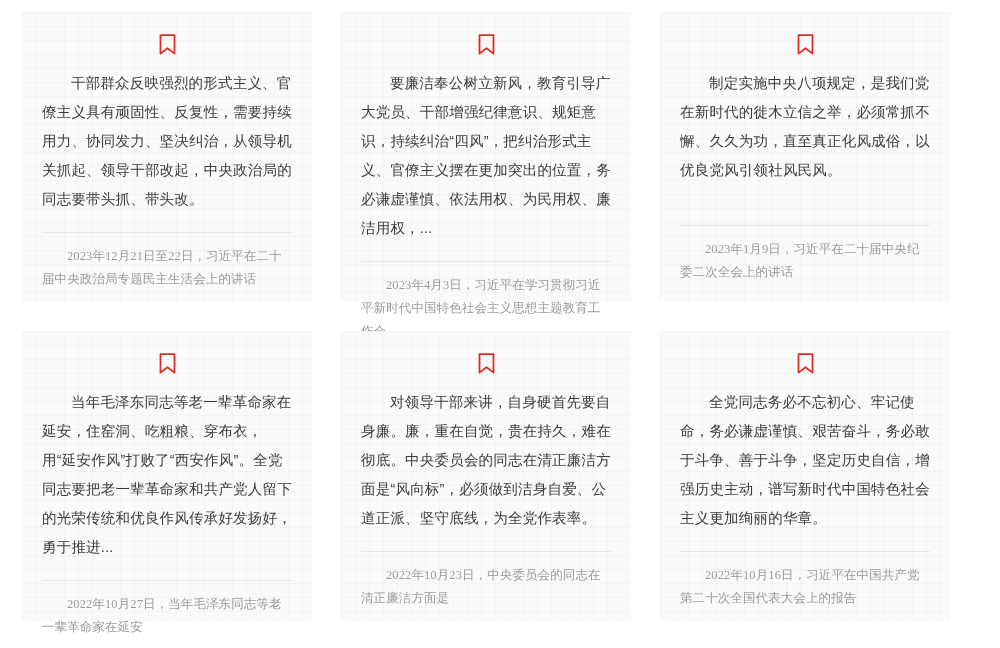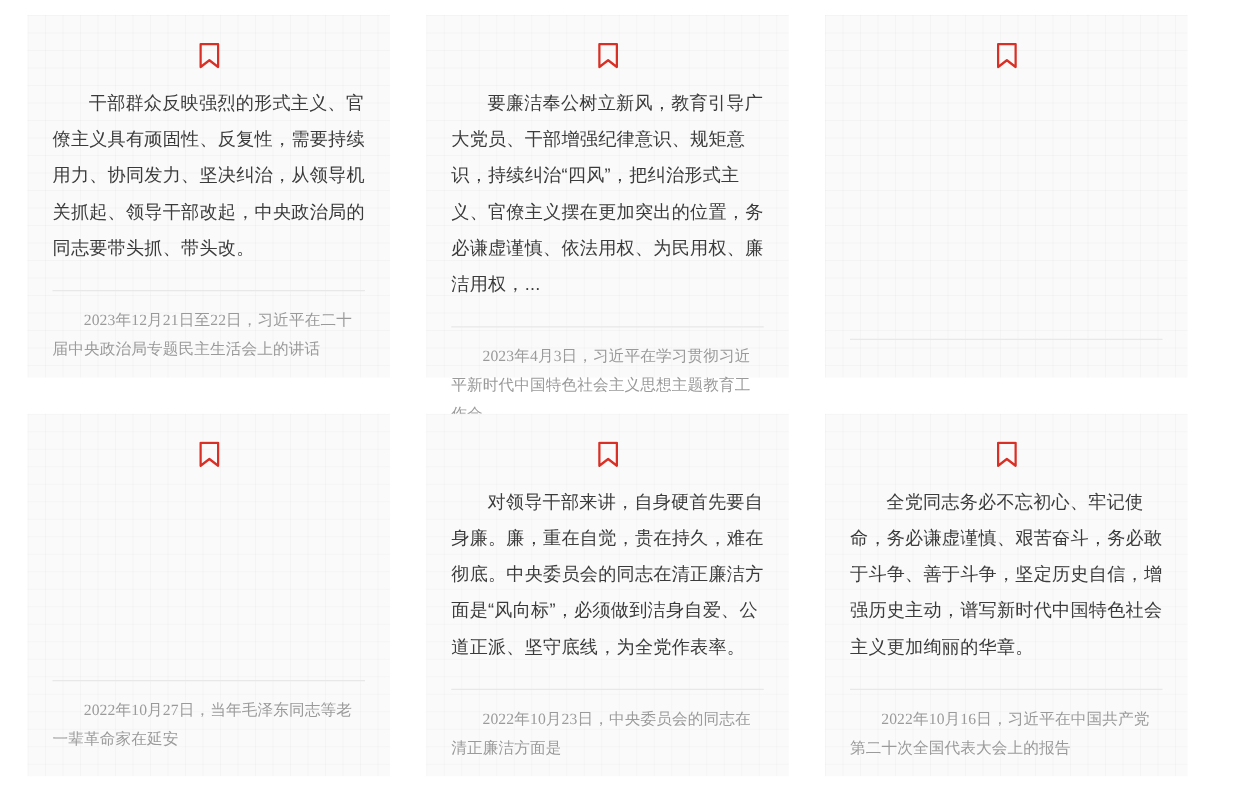--- a/index.html
+++ b/index.html
@@ -101,31 +101,34 @@
       <div class="source">2023年4月3日，习近平在学习贯彻习近平新时代中国特色社会主义思想主题教育工作会...</div>
     </div>
   </div>
 
   <div class="card">
     <div class="bookmark-wrap">
       <svg class="bookmark-icon" viewBox="0 0 17 21">
         <path d="M1.5 1.2 H15.5 V19.6 L8.5 14.2 L1.5 19.6 Z" fill="none" stroke="#d93026" stroke-width="1.8" stroke-linejoin="round"></path>
       </svg>
     </div>
+    <div class="quote">制定实施中央八项规定，是我们党在新时代的徙木立信之举，必须常抓不懈、久久为功，直至真正化风成俗，以优良党风引领社风民风。</div>
     <div class="card-footer">
       <hr class="divider">
+      <div class="source">2023年1月9日，习近平在二十届中央纪委二次全会上的讲话</div>
     </div>
   </div>
 
   <div class="card">
     <div class="bookmark-wrap">
       <svg class="bookmark-icon" viewBox="0 0 17 21">
         <path d="M1.5 1.2 H15.5 V19.6 L8.5 14.2 L1.5 19.6 Z" fill="none" stroke="#d93026" stroke-width="1.8" stroke-linejoin="round"></path>
       </svg>
     </div>
+    <div class="quote">当年毛泽东同志等老一辈革命家在延安，住窑洞、吃粗粮、穿布衣，用“延安作风”打败了“西安作风”。全党同志要把老一辈革命家和共产党人留下的光荣传统和优良作风传承好发扬好，勇于推进...</div>
     <div class="card-footer">
       <hr class="divider">
       <div class="source">2022年10月27日，当年毛泽东同志等老一辈革命家在延安</div>
     </div>
   </div>
 
   <div class="card">
     <div class="bookmark-wrap">
       <svg class="bookmark-icon" viewBox="0 0 17 21">
         <path d="M1.5 1.2 H15.5 V19.6 L8.5 14.2 L1.5 19.6 Z" fill="none" stroke="#d93026" stroke-width="1.8" stroke-linejoin="round"></path>

